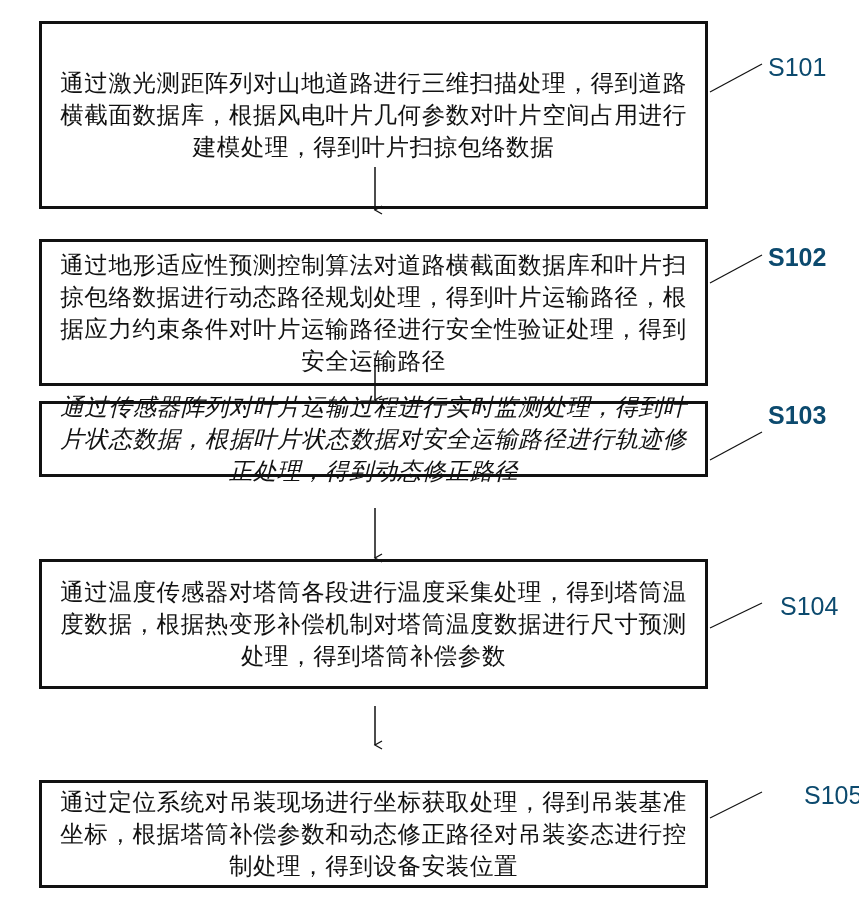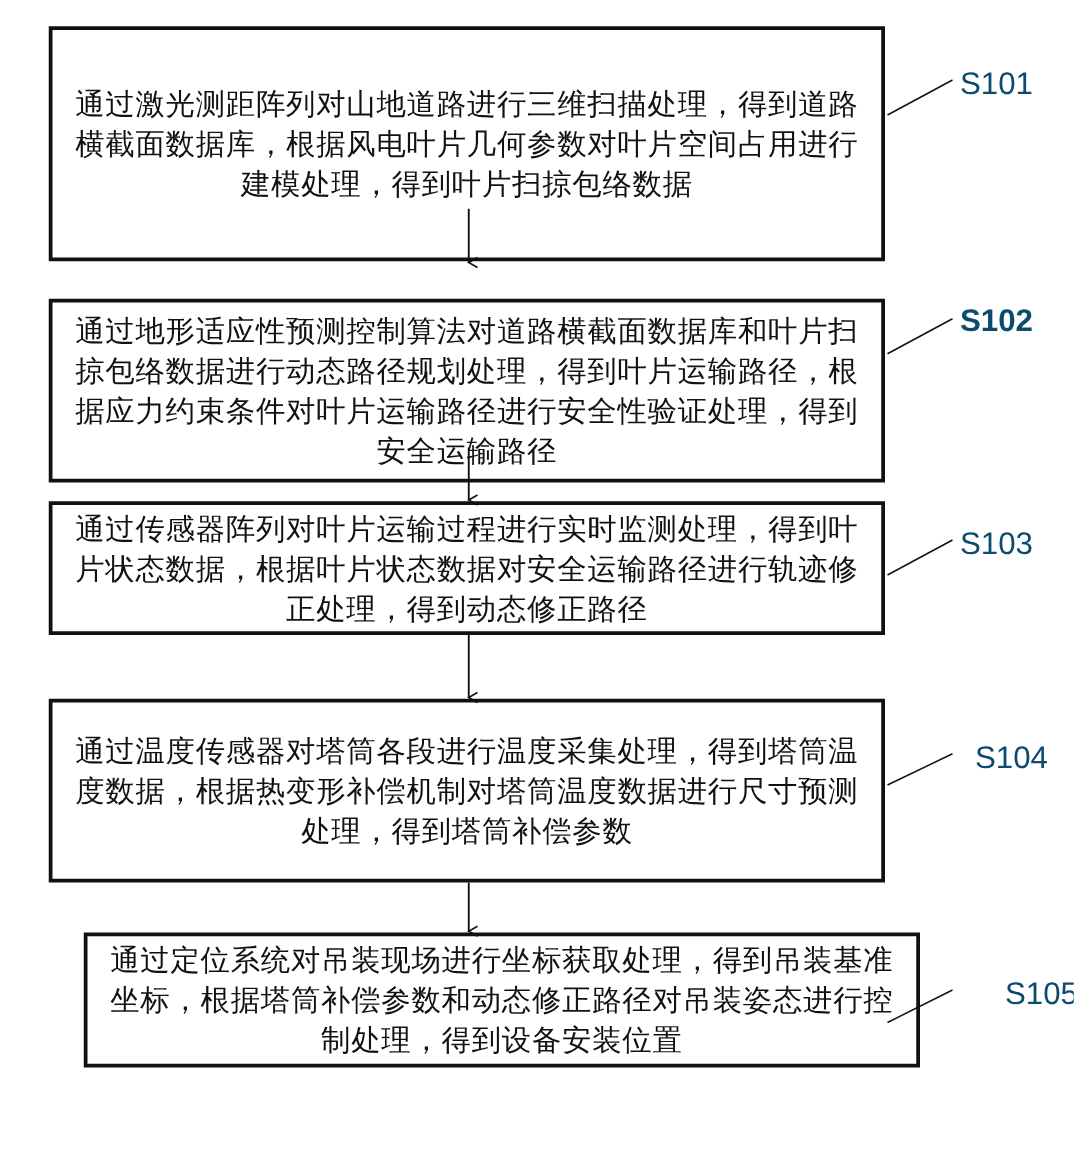--- a/index.html
+++ b/index.html
@@ -16,27 +16,27 @@
 </style>
 </head>
 <body>
 
 <div class="step-box" style="top:21px;height:188px;">
   <div class="step-text">通过激光测距阵列对山地道路进行三维扫描处理，得到道路横截面数据库，根据风电叶片几何参数对叶片空间占用进行建模处理，得到叶片扫掠包络数据</div>
 </div>
 <div class="step-box" style="top:211px;height:147px;margin-top:28px;">
   <div class="step-text">通过地形适应性预测控制算法对道路横截面数据库和叶片扫掠包络数据进行动态路径规划处理，得到叶片运输路径，根据应力约束条件对叶片运输路径进行安全性验证处理，得到安全运输路径</div>
 </div>
-<div class="step-box" style="top:401px;height:107px;">
+<div class="step-box" style="top:401px;height:76px;font-style:italic;">
   <div class="step-text">通过传感器阵列对叶片运输过程进行实时监测处理，得到叶片状态数据，根据叶片状态数据对安全运输路径进行轨迹修正处理，得到动态修正路径</div>
 </div>
-<div class="step-box" style="top:559px;height:147px;">
+<div class="step-box" style="top:559px;height:130px;">
   <div class="step-text">通过温度传感器对塔筒各段进行温度采集处理，得到塔筒温度数据，根据热变形补偿机制对塔筒温度数据进行尺寸预测处理，得到塔筒补偿参数</div>
 </div>
-<div class="step-box" style="top:746px;height:108px;margin-left:28px;">
+<div class="step-box" style="top:780px;height:108px;">
   <div class="step-text">通过定位系统对吊装现场进行坐标获取处理，得到吊装基准坐标，根据塔筒补偿参数和动态修正路径对吊装姿态进行控制处理，得到设备安装位置</div>
 </div>
 
 <svg class="connectors" viewBox="0 0 859 924">
   <defs>
     <marker id="arrowhead" markerWidth="10" markerHeight="10" refX="5" refY="8" orient="auto" markerUnits="userSpaceOnUse">
       <path d="M1,1 L5,8 L9,1" fill="none" stroke="#111" stroke-width="1.3"></path>
     </marker>
   </defs>
   <line x1="375" y1="167" x2="375" y2="210" stroke="#111" stroke-width="1.5" marker-end="url(#arrowhead)"></line>
@@ -46,15 +46,15 @@
 
   <line x1="710" y1="92" x2="762" y2="64" stroke="#111" stroke-width="1.2"></line>
   <line x1="710" y1="283" x2="762" y2="255" stroke="#111" stroke-width="1.2"></line>
   <line x1="710" y1="460" x2="762" y2="432" stroke="#111" stroke-width="1.2"></line>
   <line x1="710" y1="628" x2="762" y2="603" stroke="#111" stroke-width="1.2"></line>
   <line x1="710" y1="818" x2="762" y2="792" stroke="#111" stroke-width="1.2"></line>
 </svg>
 
 <div class="step-label" style="left:768px;top:53px;">S101</div>
 <div class="step-label" style="left:768px;top:243px;font-weight:bold;">S102</div>
-<div class="step-label" style="left:768px;top:421px;">S103</div>
+<div class="step-label" style="left:768px;top:401px;font-weight:bold;">S103</div>
 <div class="step-label" style="left:780px;top:592px;">S104</div>
 <div class="step-label" style="left:804px;top:781px;">S105</div>
 
 </body></html>

